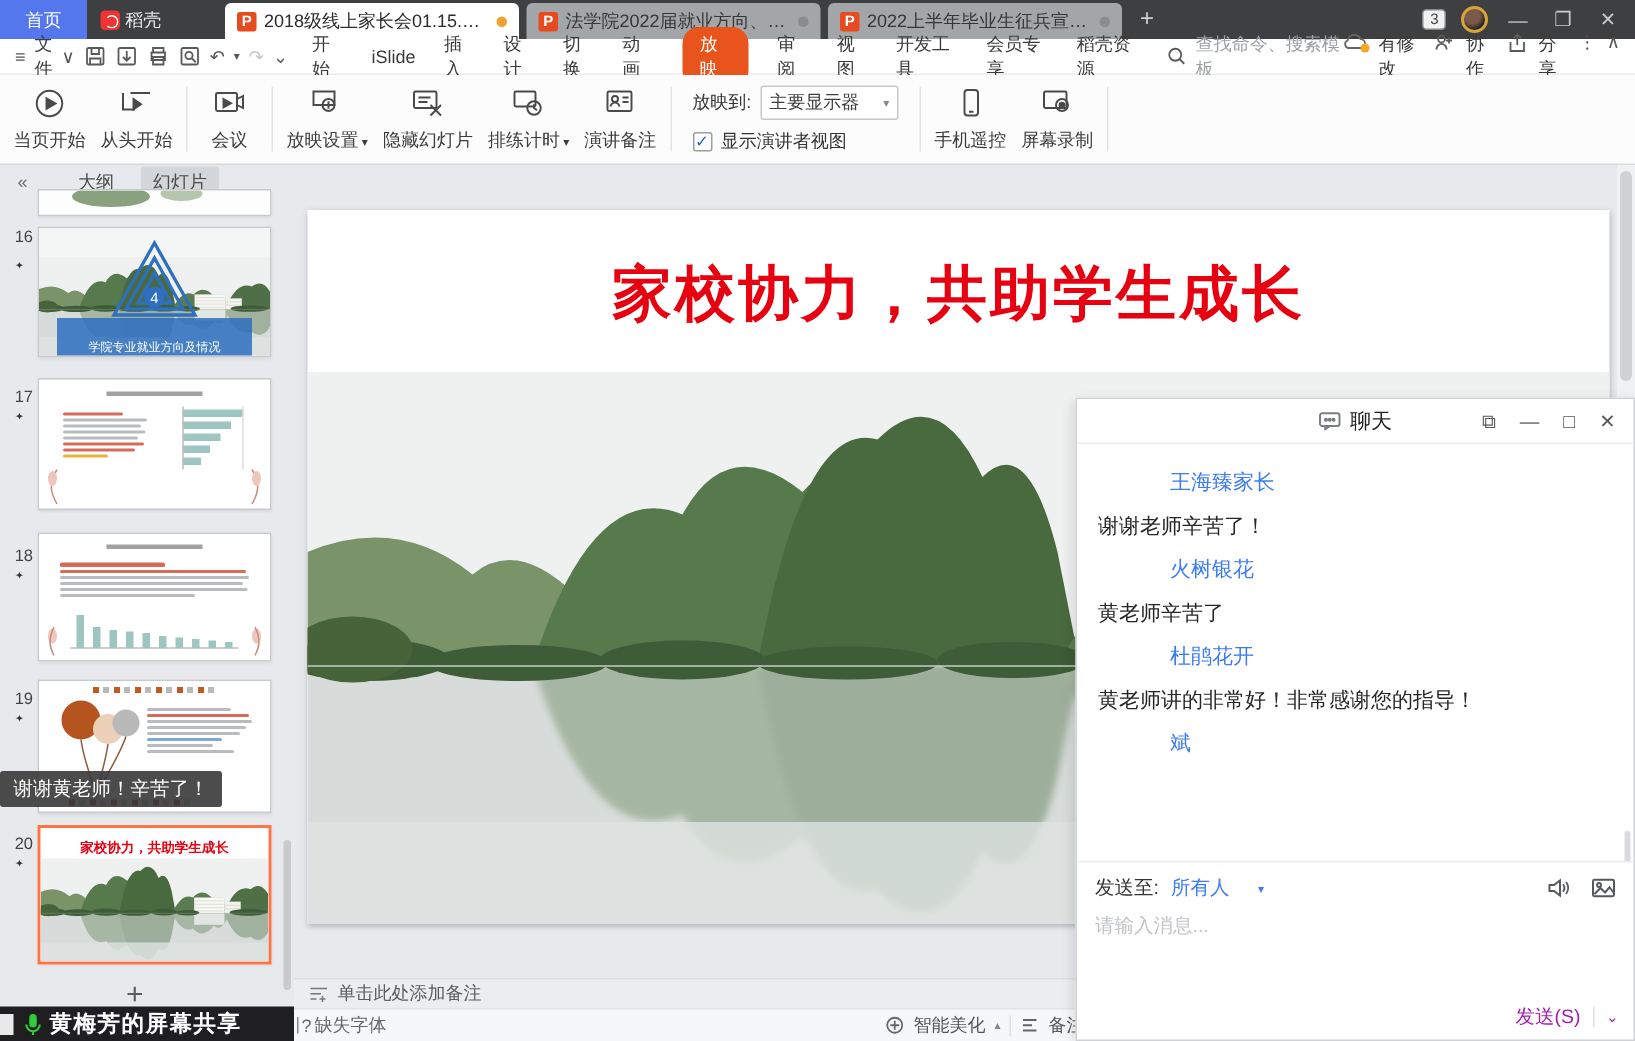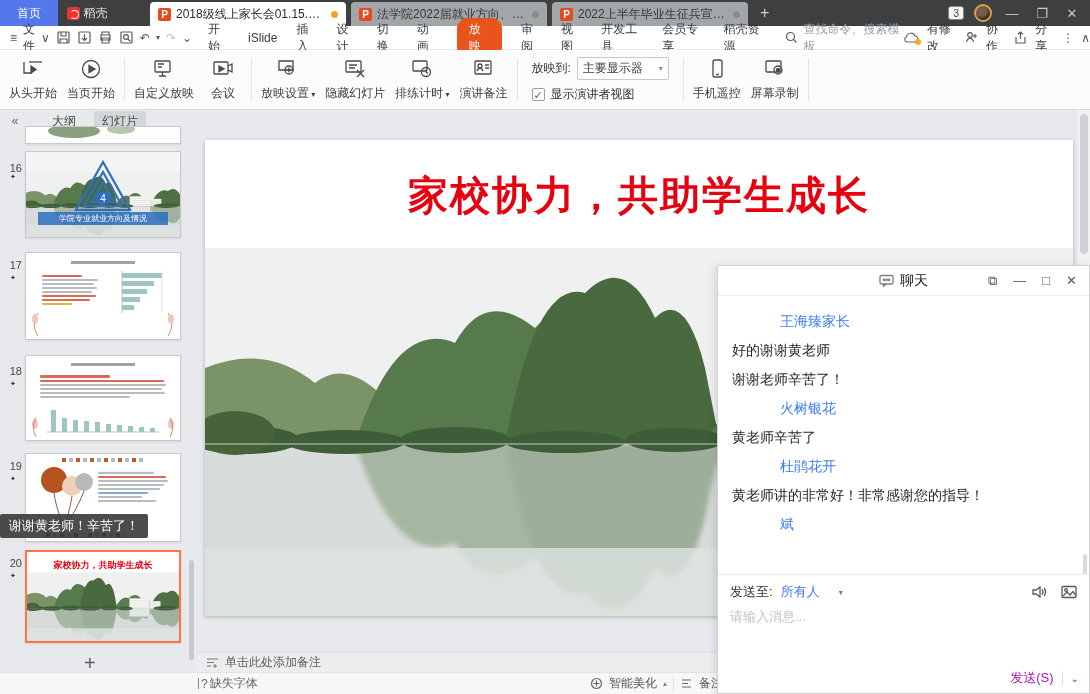--- a/index.html
+++ b/index.html
@@ -31,21 +31,21 @@
   #menubar { position:absolute; left:0; top:26px; width:1090px; height:24px; background:#fff; border-bottom:1px solid #ececec; display:flex; align-items:center; font-size:12px; color:#3a3a3a; }
   .mb-left { display:flex; align-items:center; gap:6px; padding-left:10px; }
   .mb-glyph { color:#555; font-size:12px; }
   .qicon { width:15px; height:15px; }
   .qicon svg { width:15px; height:15px; stroke:#5a5a5a; fill:none; stroke-width:1.2; }
   .disabled { opacity:.35; }
   .mb-tabs { display:flex; align-items:center; gap:19px; margin-left:16px; }
   .mb-tab { cursor:default; }
   .mb-tab.active { background:#e8541c; color:#fff; border-radius:11px; padding:3px 12px; }
   .mb-search { display:flex; align-items:center; gap:5px; color:#9aa0a6; margin-left:18px; }
-  .mb-right { margin-left:auto; display:flex; align-items:center; gap:7px; color:#3a3a3a; }
+  .mb-right { margin-left:auto; display:flex; gap:7px; padding-right:10px; color:#3a3a3a; }
   .cloud-wrap { position:relative; width:17px; height:13px; }
   .cloud-wrap svg { width:17px; height:13px; fill:none; stroke:#666; stroke-width:1.2; }
   .cloud-dot { position:absolute; right:-1px; bottom:-1px; width:6px; height:6px; border-radius:50%; background:#f5a623; }
 
   
   #toolbar { position:absolute; left:0; top:50px; width:1090px; height:60px; background:#fcfcfd; border-bottom:1px solid #d9dadc; display:flex; align-items:stretch; padding-left:4px; }
   .tool-btn { display:flex; flex-direction:column; align-items:center; justify-content:center; gap:4px; padding:4px 5px; min-width:48px; color:#3c3c3c; }
   .tool-btn svg { width:24px; height:24px; stroke:#4a4a4a; fill:none; stroke-width:1.3; }
   .tool-lbl { font-size:12px; white-space:nowrap; }
   .tsep { width:1px; background:#e4e4e6; margin:8px 4px; }
@@ -260,41 +260,34 @@
           </svg></span>
       <span>分享</span>
       <span class="mb-glyph">⋮</span>
       <span class="mb-glyph">∧</span>
     </div>
   </div>
 
   <div id="toolbar">
     <div class="tool-btn">
       <svg viewBox="0 0 24 24">
+          <circle cx="12" cy="12" r="8.5"></circle>
+          <path d="M10 8.5l6 3.5-6 3.5z" fill="#4a4a4a"></path>
+        </svg>
+      <span class="tool-lbl">当页开始</span>
+    </div>
+    <div class="tool-btn">
+      <svg viewBox="0 0 24 24">
           <path d="M3 5v11h8"></path>
           <path d="M10 9l5 3.5-5 3.5z" fill="#4a4a4a"></path>
           <path d="M8 5h13"></path>
         </svg>
       <span class="tool-lbl">从头开始</span>
     </div>
-    <div class="tool-btn">
-      <svg viewBox="0 0 24 24">
-          <circle cx="12" cy="12" r="8.5"></circle>
-          <path d="M10 8.5l6 3.5-6 3.5z" fill="#4a4a4a"></path>
-        </svg>
-      <span class="tool-lbl">当页开始</span>
-    </div>
     <div class="tsep"></div>
-    <div class="tool-btn">
-      <svg viewBox="0 0 24 24">
-          <rect x="3" y="4" width="15" height="11" rx="1"></rect>
-          <path d="M6 7h6M6 10h4M10.5 15v4M7 19h7"></path>
-        </svg>
-      <span class="tool-lbl">自定义放映</span>
-    </div>
     <div class="tool-btn">
       <svg viewBox="0 0 24 24">
           <rect x="3" y="5" width="14" height="12" rx="1"></rect>
           <path d="M8 9l5 2.8-5 2.8z" fill="#4a4a4a"></path>
           <path d="M17 9l4-2v8l-4-2"></path>
         </svg>
       <span class="tool-lbl">会议</span>
     </div>
     <div class="tsep"></div>
     <div class="tool-btn">
@@ -369,37 +362,37 @@
     </div>
 
     <div class="thumb" style="top:16px;height:18px">
       <svg width="154" height="18" viewBox="0 0 154 18">
           <rect width="154" height="18" fill="#fdfdfd"></rect>
           <ellipse cx="48" cy="4" rx="26" ry="7" fill="#6d8a5f" opacity=".8"></ellipse>
           <ellipse cx="95" cy="2" rx="14" ry="5" fill="#87a278" opacity=".6"></ellipse>
         </svg>
     </div>
 
-    <span class="t-num" style="top:52px">16</span>
+    <span class="t-num" style="top:42px">16</span>
     <span class="t-star" style="top:63px">✦</span>
     <div class="thumb" style="top:41px;height:87px">
       <svg width="154" height="85" viewBox="0 0 868 476" preserveAspectRatio="none" style="position:absolute;left:0;top:0">
           <use href="#landscape" x="0" y="108" width="868" height="368"></use>
           <rect x="0" y="0" width="868" height="108" fill="#f4f6f6"></rect>
         </svg>
       <svg width="60" height="52" viewBox="0 0 60 52" style="position:absolute;left:47px;top:8px">
         <g fill="none" stroke="#2e6fc0" stroke-width="2.2">
           <path d="M30 2L57 50H3z"></path>
             <path d="M30 12L49 46H11z"></path>
             <path d="M30 22L41 42H19z"></path>
         </g>
         <circle cx="30" cy="38" r="7" fill="#2e6fc0"></circle>
         <text x="30" y="42" font-size="10" fill="#fff" text-anchor="middle">4</text>
       </svg>
-      <div style="position:absolute;left:12px;top:60px;width:130px;background:rgba(46,111,192,.85);color:#fff;font-size:8px;text-align:center;padding:1px 0">学院专业就业方向及情况</div>
+      <div style="position:absolute;left:12px;top:60px;width:130px;background:rgba(46,111,192,.85);color:#fff;font-size:8px;text-align:center;padding:14px 0">学院专业就业方向及情况</div>
     </div>
 
     <span class="t-num" style="top:149px">17</span>
     <span class="t-star" style="top:164px">✦</span>
     <div class="thumb" style="top:142px;height:88px">
       <div style="position:absolute;left:45px;top:8px;width:64px;height:3px;background:#444;opacity:.5"></div>
       <div style="position:absolute;left:16px;top:20px;width:58px">
         <div class="mini-line mini-red" style="width:40px"></div>
         <div class="mini-line" style="width:56px"></div>
           <div class="mini-line" style="width:52px"></div>
@@ -542,20 +535,28 @@
       <span>智能美化</span>
       <span style="font-size:8px;color:#888">▴</span>
       <span class="v-div"></span>
       <svg viewBox="0 0 13 13">
           <path d="M2 3h9M2 6.5h6M2 10h9"></path>
         </svg>
       <span>备注</span>
     </span>
   </div>
 
+  <div id="sharebar">
+    <span class="wico"></span>
+    <svg viewBox="0 0 14 16">
+        <rect x="4.5" y="1" width="5" height="9" rx="2.5" fill="#2fcc3a"></rect>
+        <path d="M2.5 8a4.5 4.5 0 0 0 9 0M7 12.5V15" stroke="#2fcc3a" fill="none" stroke-width="1.4"></path>
+      </svg>
+    <span id="share-text">黄梅芳的屏幕共享</span>
+  </div>
 
   <div id="chat">
     <div id="chat-head">
       <div id="chat-title-wrap">
         <svg viewBox="0 0 15 13">
             <rect x="1" y="1.5" width="13" height="8.5" rx="1.5"></rect>
             <path d="M4.5 10v2.3L7.5 10"></path>
             <circle cx="5" cy="5.8" r=".7" fill="#7a7d82"></circle>
             <circle cx="7.5" cy="5.8" r=".7" fill="#7a7d82"></circle>
             <circle cx="10" cy="5.8" r=".7" fill="#7a7d82"></circle>
@@ -564,21 +565,20 @@
       </div>
       <div class="chat-ctls">
         <span>⧉</span>
         <span>—</span>
         <span>□</span>
         <span>✕</span>
       </div>
     </div>
     <div id="chat-msgs">
       <div class="msg-name">王海臻家长</div>
-      <div class="msg-text">好的谢谢黄老师</div>
       <div class="msg-text">谢谢老师辛苦了！</div>
       <div class="msg-name">火树银花</div>
       <div class="msg-text">黄老师辛苦了</div>
       <div class="msg-name">杜鹃花开</div>
       <div class="msg-text">黄老师讲的非常好！非常感谢您的指导！</div>
       <div class="msg-name">斌</div>
 
       <div id="chat-scroll"></div>
     </div>
     <div id="chat-foot">

